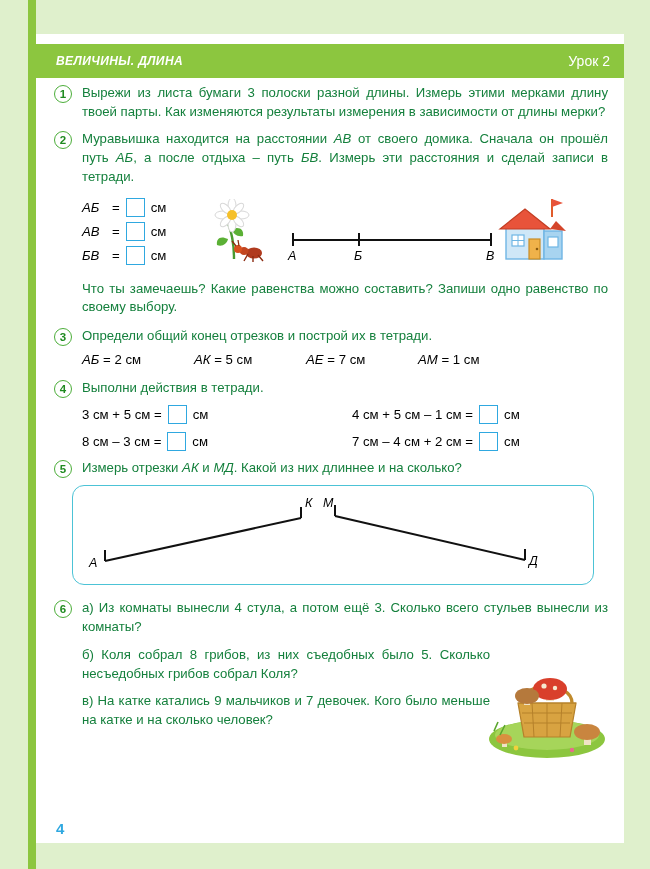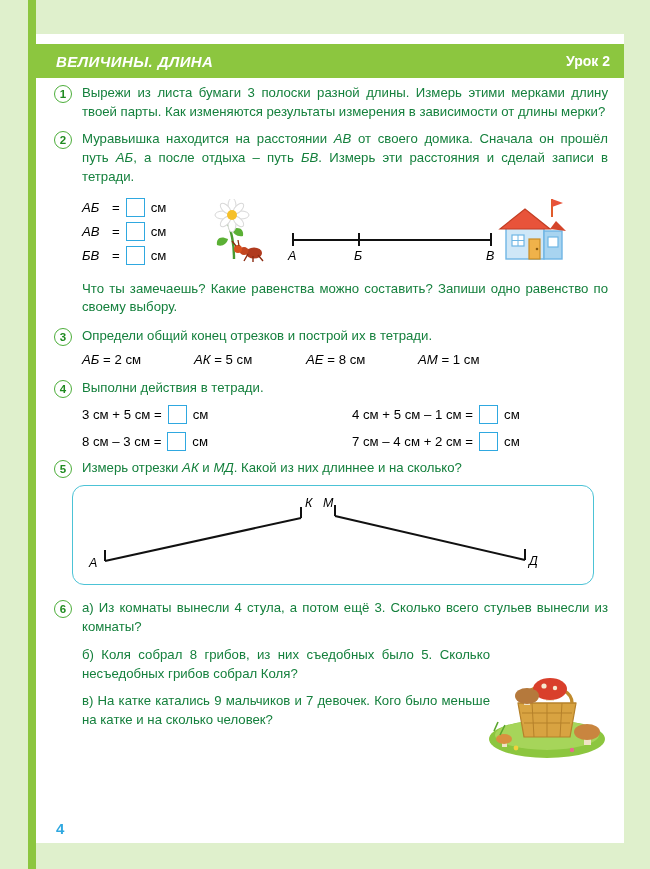--- a/index.html
+++ b/index.html
@@ -68,26 +68,26 @@
     display: flex;
     align-items: center;
     justify-content: space-between;
     box-sizing: border-box;
     padding: 0 14px 0 20px;
   }
   .header-title {
     color: #ffffff;
     font-weight: bold;
     font-style: italic;
-    font-size: 15px;
+    font-size: 12px;
     letter-spacing: 0.4px;
   }
   .header-lesson {
     color: #ffffff;
-    font-weight: bold;
+    font-weight: normal;
     font-size: 14px;
   }
 
   .content {
     position: absolute;
     left: 0;
     top: 50px;
     width: 588px;
     padding: 0 16px 0 18px;
     box-sizing: border-box;
@@ -372,21 +372,21 @@
 
       <div class="body sp" style="margin-top:10px;margin-bottom:10px;">Что ты замечаешь? Какие равенства можно составить? Запиши одно равенство по своему выбору.</div>
 
       <div class="task" style="margin-bottom:2px;">
         <div class="num">3</div>
         <div class="body nojust">Определи общий конец отрезков и построй их в тетради.</div>
       </div>
       <div class="valrow" style="margin-bottom:12px;">
         <span class="val"><span class="it">АБ</span> <span class="valn">= 2 см</span></span>
         <span class="val"><span class="it">АК</span> <span class="valn">= 5 см</span></span>
-        <span class="val"><span class="it">АЕ</span> <span class="valn">= 8 см</span></span>
+        <span class="val"><span class="it">АЕ</span> <span class="valn">= 7 см</span></span>
         <span class="val"><span class="it">АМ</span> <span class="valn">= 1 см</span></span>
       </div>
 
       <div class="task" style="margin-bottom:0;">
         <div class="num">4</div>
         <div class="body nojust">Выполни действия в тетради.</div>
       </div>
       <div class="t4">
         <div class="line">
           <div class="cell first">

